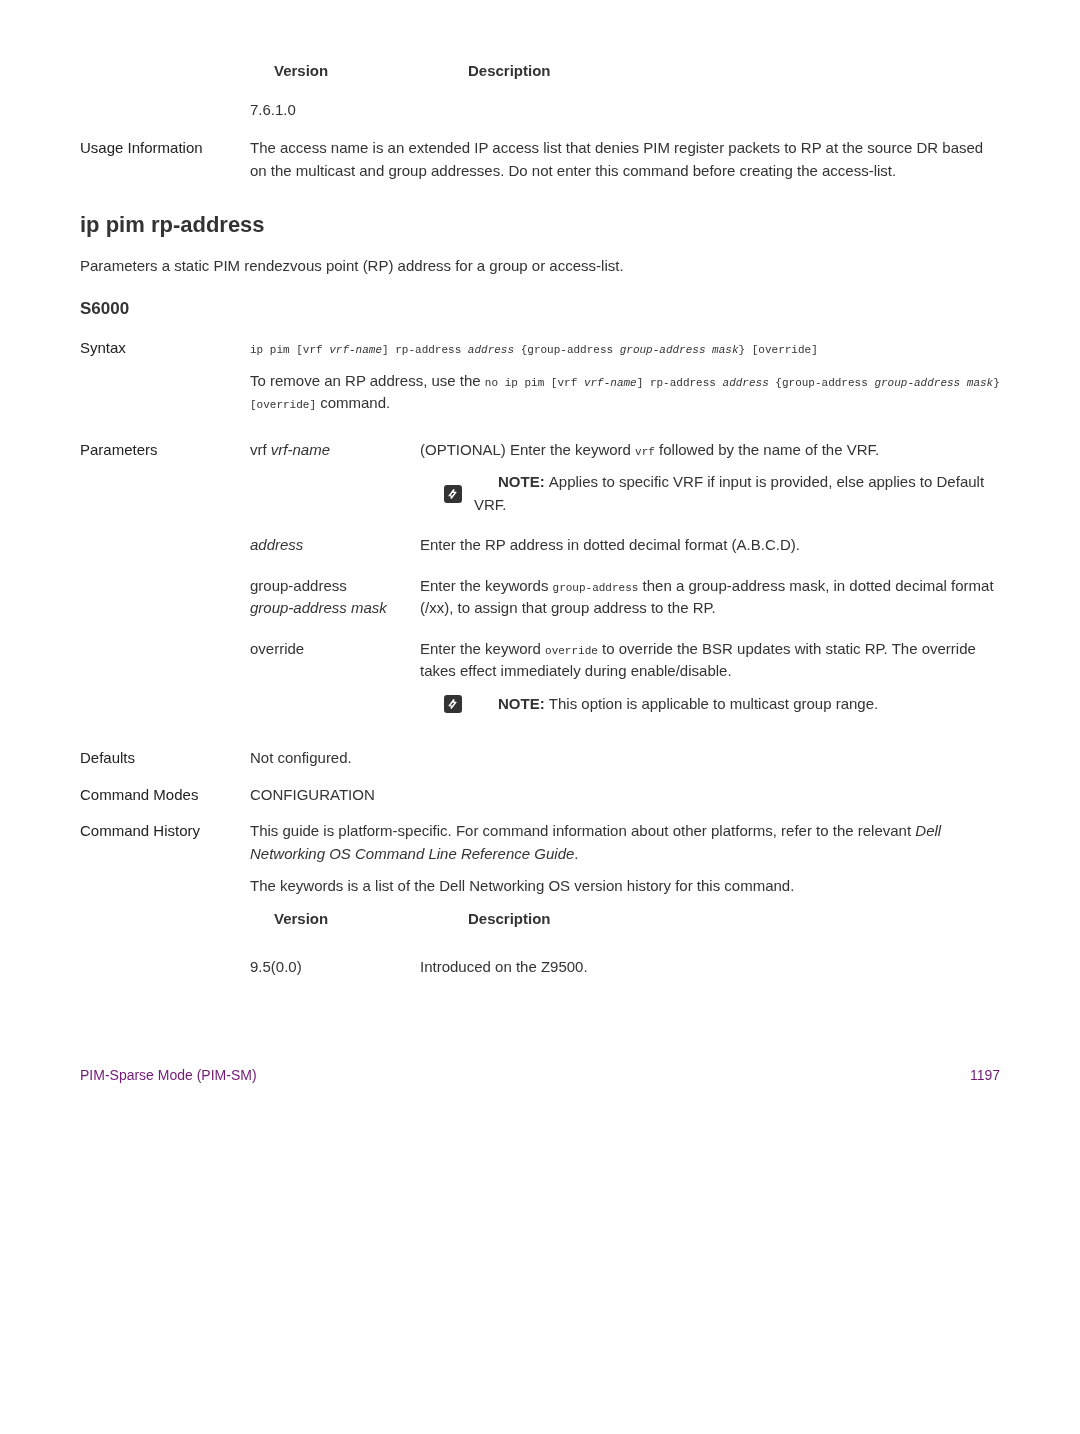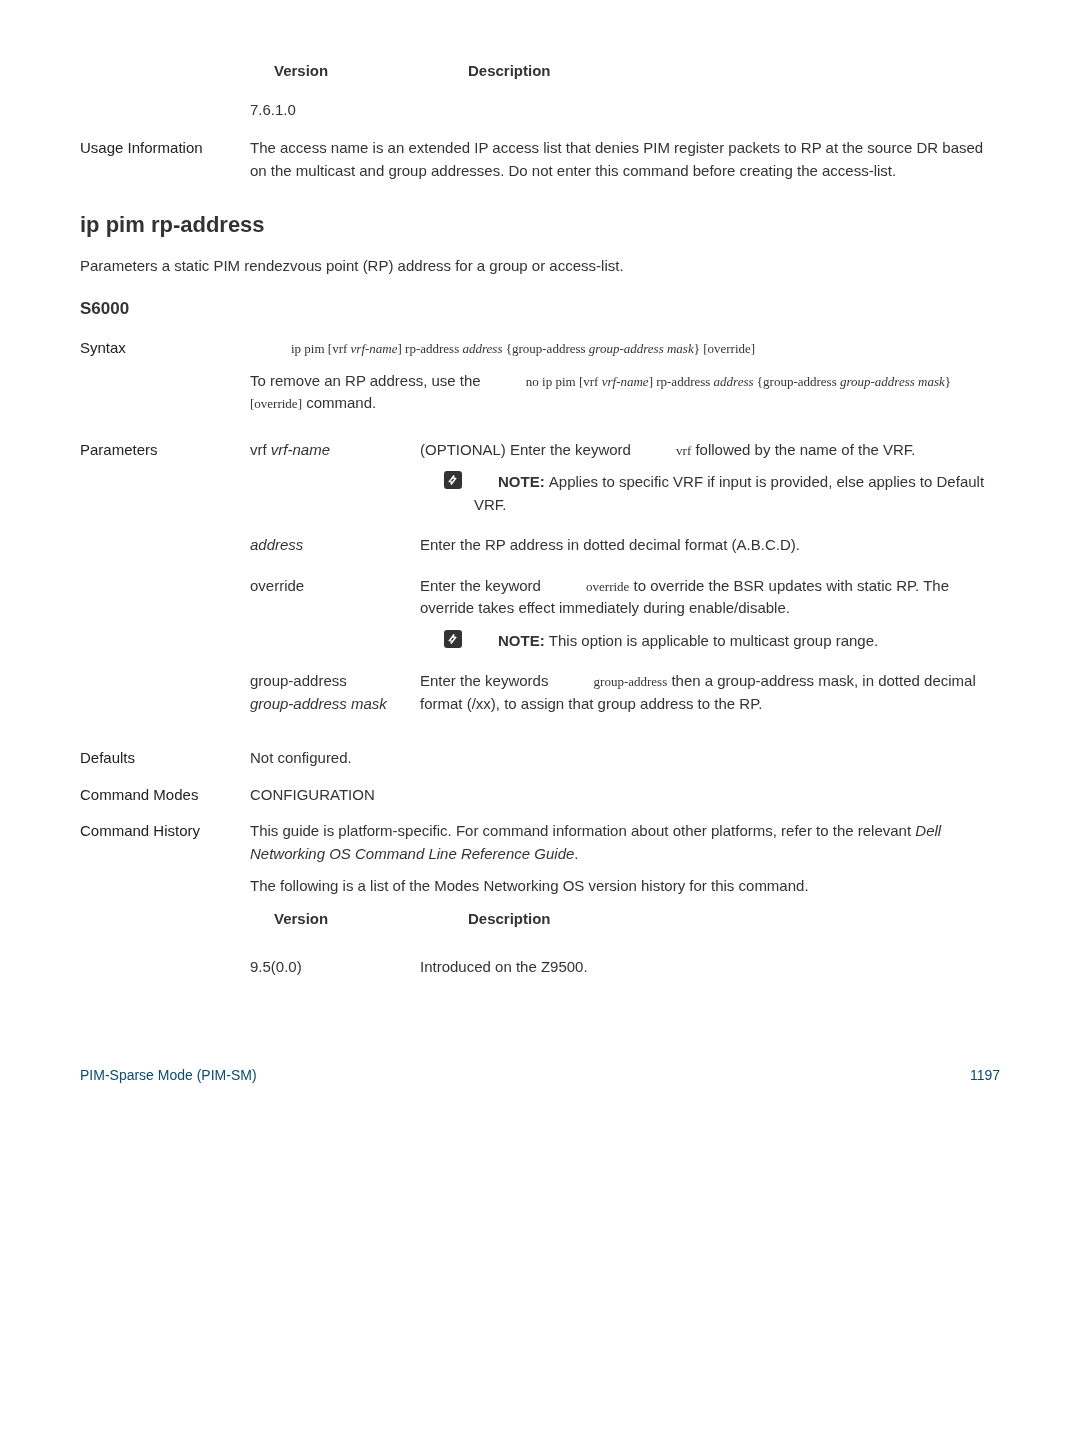--- a/index.html
+++ b/index.html
@@ -16,32 +16,32 @@
     .label-col { width: 170px; flex-shrink: 0; font-weight: 300; color: #222; }
     .content-col { flex: 1; }
     .param-row { display: flex; margin-bottom: 18px; }
     .param-label { width: 170px; flex-shrink: 0; font-weight: 400; }
     .param-desc { flex: 1; }
     .sub-row { display: flex; margin-bottom: 6px; }
     .sub-label { width: 170px; flex-shrink: 0; font-weight: 400; }
     .sub-val { flex: 1; }
     h2.section-title { font-size: 22px; font-weight: 600; margin: 26px 0 14px 0; }
     h3.platform { font-size: 17px; font-weight: 700; margin: 18px 0 16px 0; }
-    .mono { font-family: Liberation Serif, serif; font-size: 13px; margin-left: 41px; }
+    .mono { font-family: Liberation Mono, monospace; font-size: 11px; }
     .italic { font-style: italic; }
     .bold { font-weight: 600; margin-left: 24px; }
-    .note-row { display: flex; align-items: flex-start; margin-top: 10px; }
+    .note-row { display: flex; align-items: center; margin-top: 10px; }
     .note-icon {
       width: 18px; height: 18px; background: #333; border-radius: 3px;
       display: inline-flex; align-items: center; justify-content: center;
       flex-shrink: 0; margin-right: 12px; margin-left: 24px;
     }
     .note-icon svg { width: 12px; height: 12px; }
     .note-text { flex: 1; }
-    .footer { display: flex; justify-content: space-between; margin-top: 80px; font-size: 14px; color: #0c4a6e; }
+    .footer { display: flex; justify-content: space-between; margin-top: 80px; font-size: 14px; color: #701a75; }
     .spacer-sm { height: 10px; }
     .indent-content { margin-left: 170px; }
   </style>
 </head>
 <body>
 
 <div class="indent-content">
   <div class="sub-row">
     <div class="sub-label bold">Version</div>
     <div class="sub-val bold">Description</div>
@@ -100,43 +100,43 @@
         </div>
       </div>
     </div>
 
     <div class="param-row">
       <div class="param-label italic">address</div>
       <div class="param-desc">Enter the RP address in dotted decimal format (A.B.C.D).</div>
     </div>
 
     <div class="param-row">
+      <div class="param-label">
+        <span>group-address </span><br>
+        <span class="italic">group-address mask</span>
+      </div>
+      <div class="param-desc">
+        <span>Enter the keywords </span><span class="mono">group-address</span><span> then a group-address mask, in dotted decimal format (/xx), to assign that group address to the RP.</span>
+      </div>
+    </div>
+
+    <div class="param-row">
       <div class="param-label">override</div>
       <div class="param-desc">
         <span>Enter the keyword </span><span class="mono">override</span><span> to override the BSR updates with static RP. The override takes effect immediately during enable/disable.</span>
         <div class="note-row">
           <span class="note-icon">
             <svg viewBox="0 0 24 24" fill="none" stroke="#fff" stroke-width="3">
                 <path d="M14 3l-9 12 5 1-2 5 9-12-5-1z"></path>
               </svg>
           </span>
           <span class="note-text">
             <span class="bold">NOTE: </span><span>This option is applicable to multicast group range.</span>
           </span>
         </div>
-      </div>
-    </div>
-
-    <div class="param-row">
-      <div class="param-label">
-        <span>group-address </span><br>
-        <span class="italic">group-address mask</span>
-      </div>
-      <div class="param-desc">
-        <span>Enter the keywords </span><span class="mono">group-address</span><span> then a group-address mask, in dotted decimal format (/xx), to assign that group address to the RP.</span>
       </div>
     </div>
 
   </div>
 </div>
 
 <div class="row">
   <div class="label-col">Defaults</div>
   <div class="content-col">Not configured.</div>
 </div>
@@ -146,21 +146,21 @@
   <div class="content-col">CONFIGURATION</div>
 </div>
 
 <div class="row">
   <div class="label-col">Command History</div>
   <div class="content-col">
     <p>
       <span>This guide is platform-specific. For command information about other platforms, refer to the relevant </span><span class="italic">Dell Networking OS Command Line Reference Guide</span><span>.</span>
     </p>
     <div class="spacer-sm"></div>
-    <p>The following is a list of the Modes Networking OS version history for this command.</p>
+    <p>The keywords is a list of the Dell Networking OS version history for this command.</p>
     <div class="spacer-sm"></div>
     <div class="sub-row">
       <div class="sub-label bold">Version</div>
       <div class="sub-val bold">Description</div>
     </div>
     <div class="spacer-sm"></div>
     <div class="spacer-sm"></div>
     <div class="sub-row">
       <div class="sub-label">9.5(0.0)</div>
       <div class="sub-val">Introduced on the Z9500.</div>

